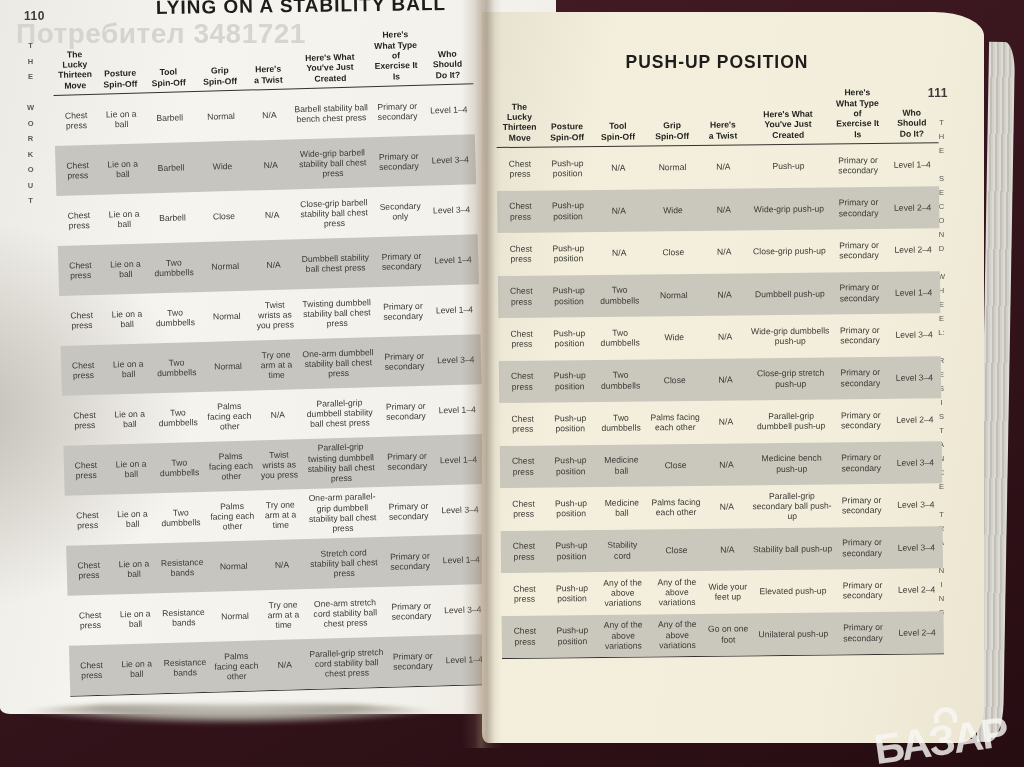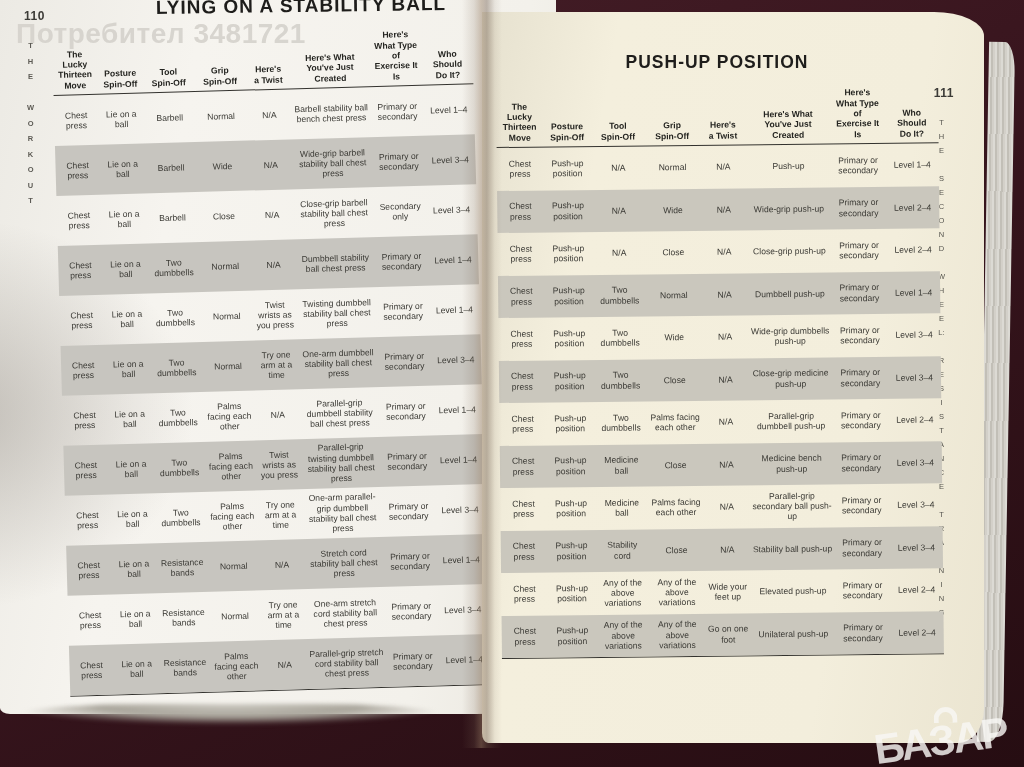--- a/index.html
+++ b/index.html
@@ -45,21 +45,21 @@
     background:linear-gradient(90deg,
       rgba(125,105,88,0) 0%, rgba(125,105,88,0.18) 30%,
       rgba(150,125,100,0.45) 48%, rgba(100,80,65,0.40) 62%,
       rgba(125,105,88,0.10) 82%, rgba(125,105,88,0) 100%);
     pointer-events:none;
   }
 
   
   .pageno { position:absolute; font-size:12px; font-weight:bold; color:#3c3b37; letter-spacing:0.5px; }
   .pageno-left { left:24px; top:9px; }
-  .pageno-right { right:30px; top:74px; }
+  .pageno-right { right:36px; top:74px; }
   .margin-vert {
     position:absolute; white-space:pre-line; text-align:center;
     font-size:7.5px; color:#5c5a54; font-weight:bold;
   }
   .margin-vert-left { left:27px; top:38px; line-height:15.5px; }
   .margin-vert-right { right:39px; top:104px; line-height:14px; font-weight:normal; color:#55544e; }
 
   .book-title { position:absolute; font-weight:bold; color:#1e1d1b; text-align:center; }
   .title-left { left:56px; right:10px; top:-5px; font-size:19px; letter-spacing:1px; transform:rotate(-0.8deg); }
   .title-right { left:20px; width:430px; top:40px; font-size:17.5px; letter-spacing:1px; }
@@ -382,21 +382,21 @@
         <div class="cell">Wide-grip dumbbells push-up</div>
         <div class="cell">Primary or secondary</div>
         <div class="cell">Level 3–4</div>
       </div>
       <div class="trow shaded">
         <div class="cell">Chest press</div>
         <div class="cell">Push-up position</div>
         <div class="cell">Two dumbbells</div>
         <div class="cell">Close</div>
         <div class="cell">N/A</div>
-        <div class="cell">Close-grip medicine push-up</div>
+        <div class="cell">Close-grip stretch push-up</div>
         <div class="cell">Primary or secondary</div>
         <div class="cell">Level 3–4</div>
       </div>
       <div class="trow">
         <div class="cell">Chest press</div>
         <div class="cell">Push-up position</div>
         <div class="cell">Two dumbbells</div>
         <div class="cell">Palms facing each other</div>
         <div class="cell">N/A</div>
         <div class="cell">Parallel-grip dumbbell push-up</div>

